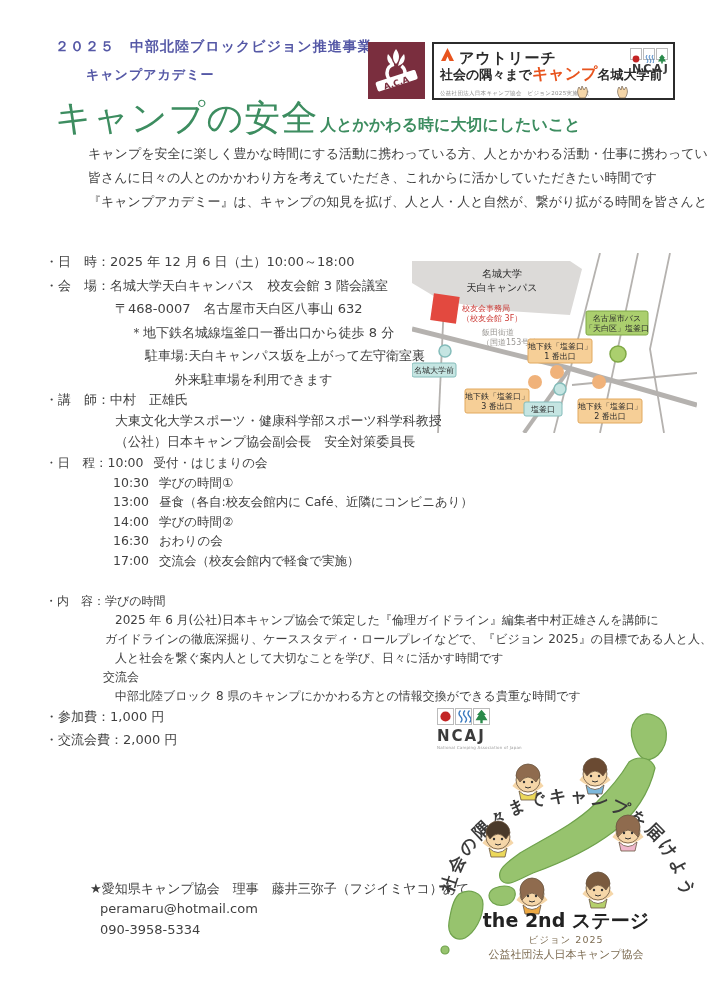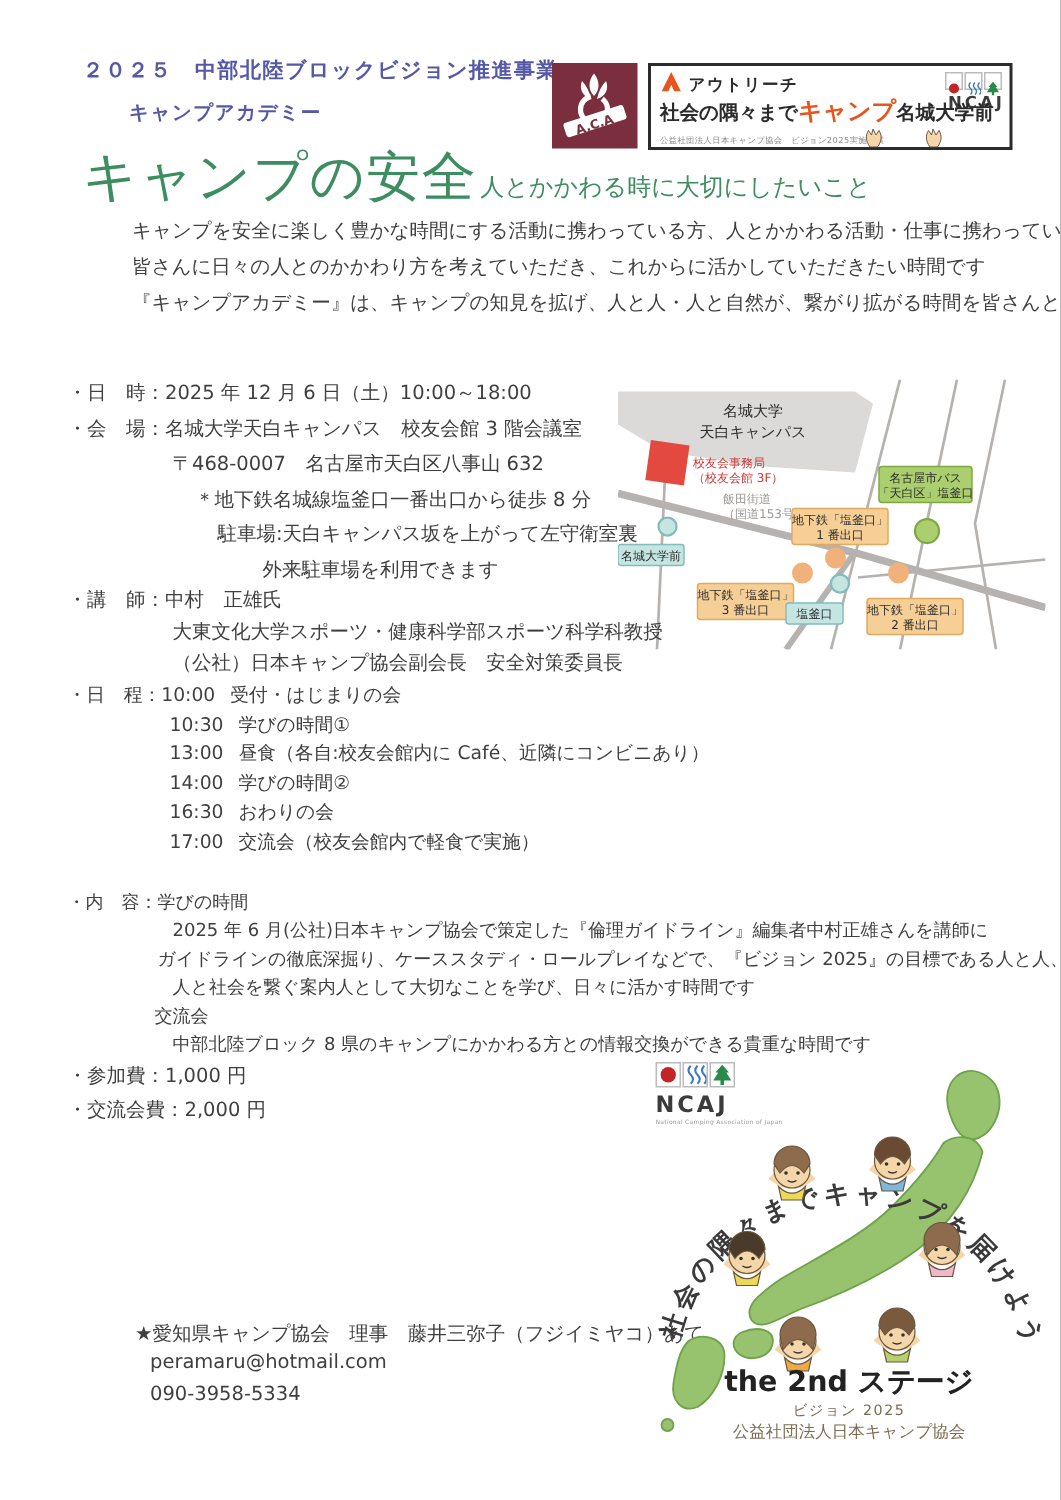--- a/index.html
+++ b/index.html
@@ -5,28 +5,28 @@
   html,body{margin:0;padding:0;background:#888;}
   .page{position:relative;width:707px;height:1000px;background:#ffffff;overflow:hidden;
         font-family:"DejaVu Sans","Liberation Sans",sans-serif;color:#3f3f3f;}
   .abs{position:absolute;}
   .line{white-space:nowrap;font-size:13px;color:#3f3f3f;}
 
   
   .program{font-size:14px;font-weight:bold;color:var(--header_blue);letter-spacing:1px;}
   .academy{font-size:13px;font-weight:bold;color:var(--header_blue);letter-spacing:1px;}
   .title-main{font-size:36px;color:var(--title_green);font-weight:400;letter-spacing:1px;}
-  .title-sub{font-size:16px;color:var(--title_green);font-weight:400;margin-left:2px;}
+  .title-sub{font-size:16px;color:var(--title_green);font-weight:700;margin-left:2px;}
 
   
   .aca{width:57px;height:57px;background:var(--aca_maroon);}
 
   
   .banner{width:243px;height:58px;border:2px solid #2b2b2b;background:#fff;box-sizing:border-box;}
-  .banner .outreach{font-size:11px;font-weight:bold;color:#2b2b2b;letter-spacing:1px;}
+  .banner .outreach{font-size:15px;font-weight:bold;color:#2b2b2b;letter-spacing:1px;}
   .banner .slog{font-size:13px;font-weight:bold;color:#2b2b2b;white-space:nowrap;}
   .banner .slog .camp{font-size:16px;color:var(--accent_orange);}
   .banner .note{font-size:5.5px;color:#8a8a8a;white-space:nowrap;letter-spacing:0.3px;}
   .ncajword{font-weight:bold;color:#3b3b3b;letter-spacing:2px;}
   .minisq{display:inline-block;width:10px;height:10px;border:1px solid #bbb;background:#fff;
           vertical-align:top;margin-right:1px;position:relative;}
 
   
   .intro-line{height:24px;font-size:13px;white-space:nowrap;}
   .info-line{height:23.5px;white-space:nowrap;}

